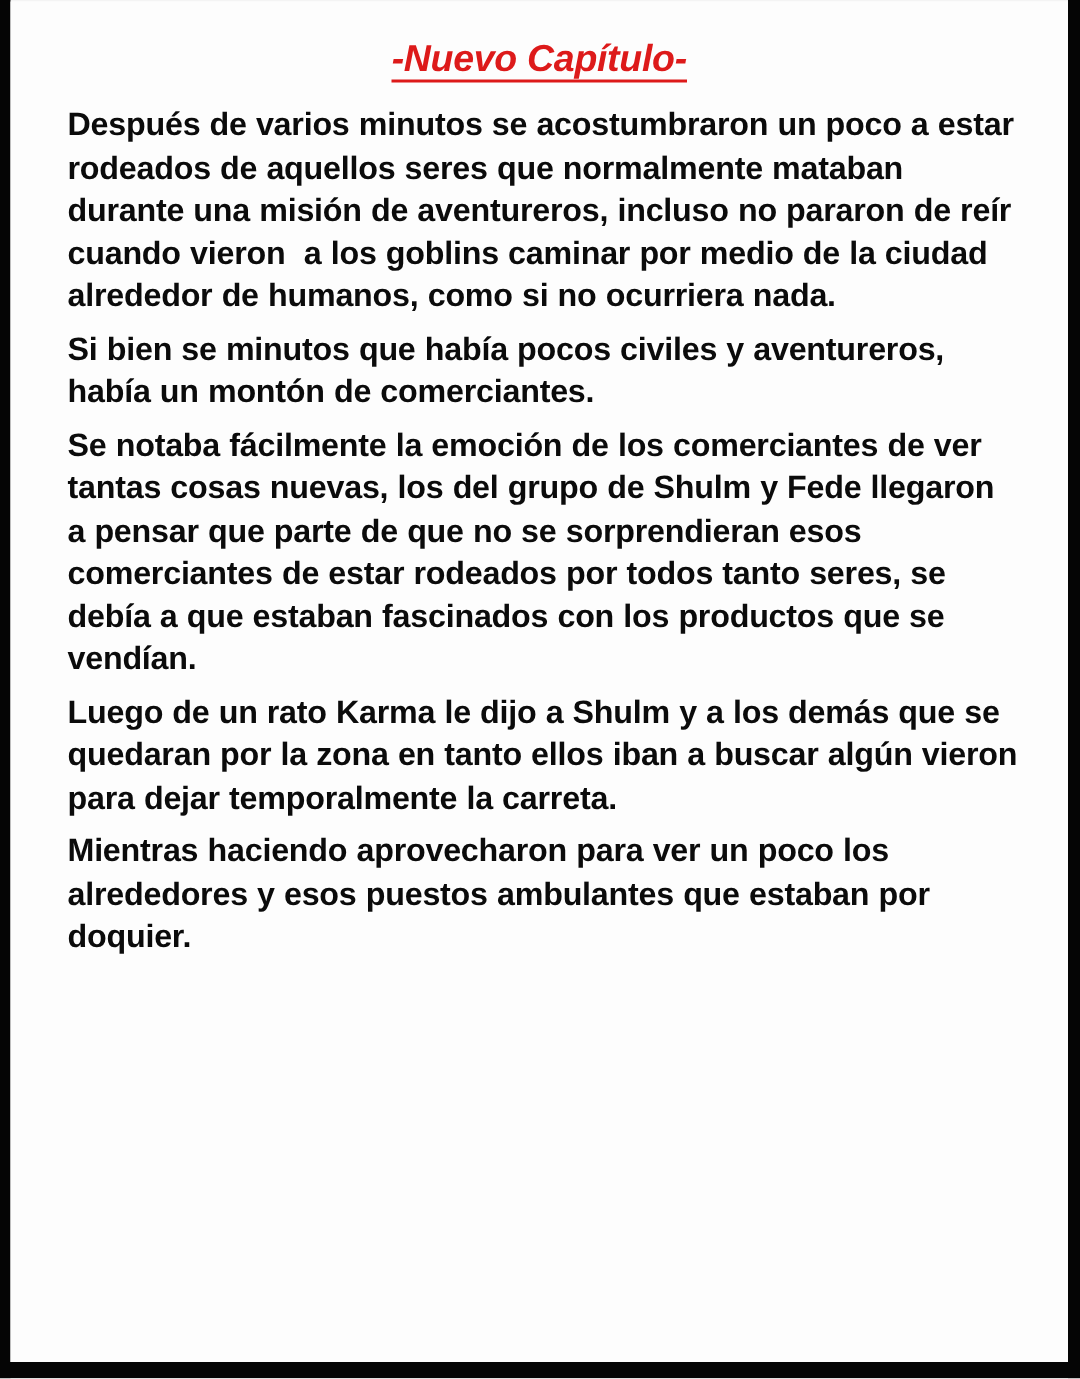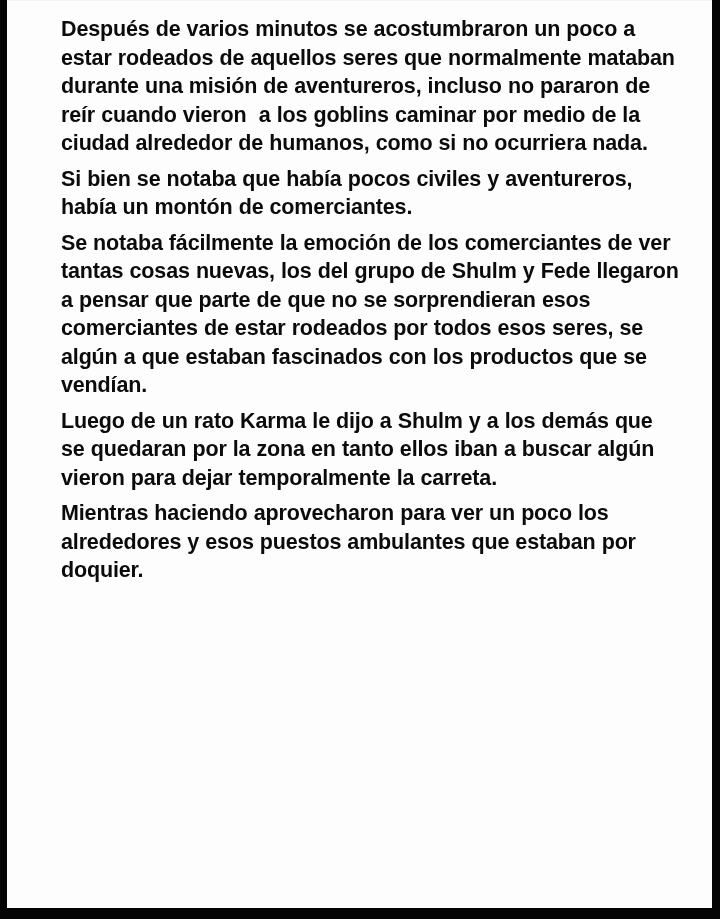--- a/index.html
+++ b/index.html
@@ -77,21 +77,21 @@
     border-bottom: 2px solid #dd1a1a;
     padding-bottom: 1px;
   }
 
   .body-copy {
     margin: 0;
     padding: 14px 33px 0 38px;
   }
 
   .body-copy p {
-    margin: 0 0 7px 16px;
+    margin: 0 0 7px 0;
     color: #0b0b0b;
     font-family: "Liberation Sans Narrow", "Liberation Sans", "DejaVu Sans Condensed", "DejaVu Sans", sans-serif;
     font-size: 21.5px;
     font-weight: bold;
     line-height: 28.5px;
     letter-spacing: -0.15px;
     word-spacing: 0.3px;
     text-align: left;
     white-space: pre-wrap;
     -webkit-font-smoothing: none;
@@ -106,23 +106,26 @@
 
 <div id="page">
 
   <div class="frame-top"></div>
   <div class="frame-left"></div>
   <div class="frame-right"></div>
   <div class="frame-bottom"></div>
 
   <div class="sheet">
 
+    <h1 class="chapter-title">
+      <span class="title-text">-Nuevo Capítulo-</span>
+    </h1>
 
     <div class="body-copy">
       <p>Después de varios minutos se acostumbraron un poco a estar rodeados de aquellos seres que normalmente mataban durante una misión de aventureros, incluso no pararon de reír cuando vieron  a los goblins caminar por medio de la ciudad alrededor de humanos, como si no ocurriera nada.</p>
-      <p>Si bien se notaba que había pocos civiles y aventureros, había un montón de comerciantes.</p>
-      <p>Se notaba fácilmente la emoción de los comerciantes de ver tantas cosas nuevas, los del grupo de Shulm y Fede llegaron a pensar que parte de que no se sorprendieran esos comerciantes de estar rodeados por todos esos seres, se algún a que estaban fascinados con los productos que se vendían.</p>
+      <p>Si bien se minutos que había pocos civiles y aventureros, había un montón de comerciantes.</p>
+      <p>Se notaba fácilmente la emoción de los comerciantes de ver tantas cosas nuevas, los del grupo de Shulm y Fede llegaron a pensar que parte de que no se sorprendieran esos comerciantes de estar rodeados por todos tanto seres, se debía a que estaban fascinados con los productos que se vendían.</p>
       <p>Luego de un rato Karma le dijo a Shulm y a los demás que se quedaran por la zona en tanto ellos iban a buscar algún vieron para dejar temporalmente la carreta.</p>
       <p>Mientras haciendo aprovecharon para ver un poco los alrededores y esos puestos ambulantes que estaban por doquier.</p>
     </div>
 
   </div>
 </div>
 
 </body></html>

